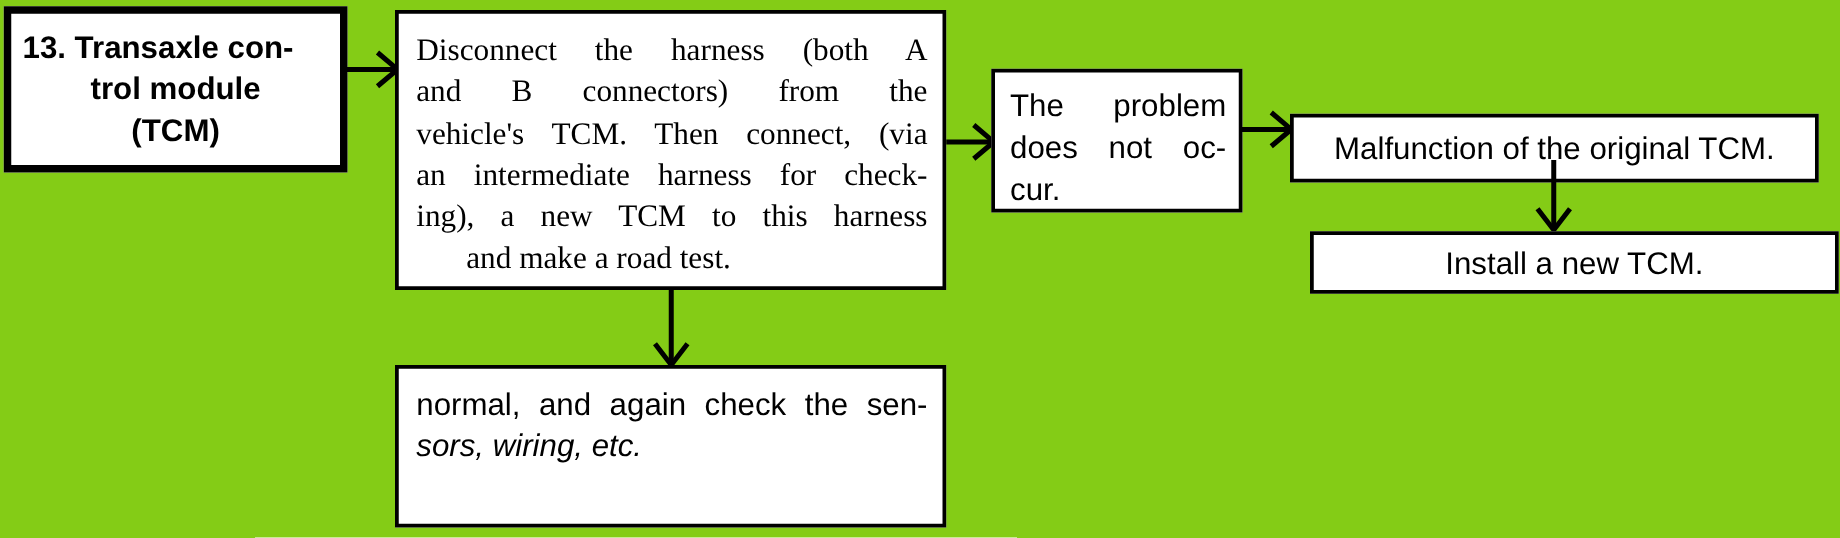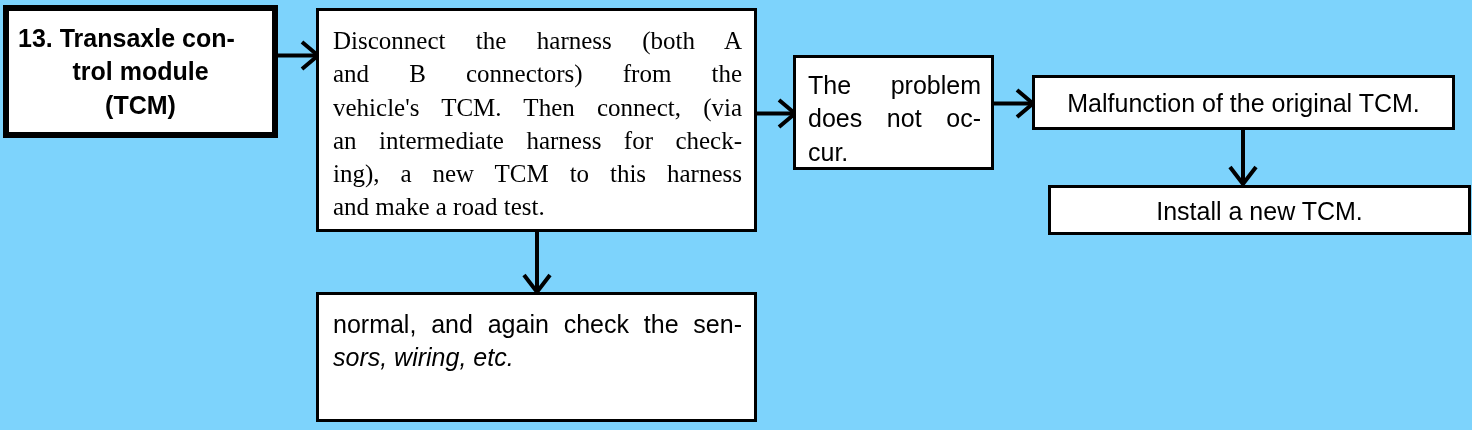--- a/index.html
+++ b/index.html
@@ -4,21 +4,21 @@
 <style>
   html, body {
     margin: 0;
     padding: 0;
     background: #ffffff;
   }
   #canvas {
     position: relative;
     width: 1472px;
     height: 430px;
-    background: #7dd3fc;
+    background: #84cc16;
     font-family: "Liberation Sans", sans-serif;
     overflow: hidden;
   }
   .node {
     position: absolute;
     background: #ffffff;
     border: 3px solid #000000;
     box-sizing: border-box;
     color: #000000;
     font-size: 25px;
@@ -53,40 +53,41 @@
     text-align-last: left;
   }
   #node-disconnect .jline {
     display: block;
     text-align: justify;
     text-align-last: justify;
     font-family: Liberation Serif, serif;
   }
   #node-disconnect .jline.last {
     text-align-last: left;
+    margin-left: 40px;
   }
   
   #node-no-problem {
     left: 793px;
     top: 55px;
     width: 201px;
     height: 115px;
     padding: 11px 10px 0 12px;
   }
   #node-no-problem .jline {
     display: block;
     text-align-last: justify;
   }
   #node-no-problem .jline.last {
     text-align-last: left;
   }
   
   #node-malfunction {
     left: 1032px;
-    top: 75px;
+    top: 91px;
     width: 423px;
     height: 55px;
     padding-top: 9px;
     text-align: center;
   }
   
   #node-install {
     left: 1048px;
     top: 185px;
     width: 423px;

